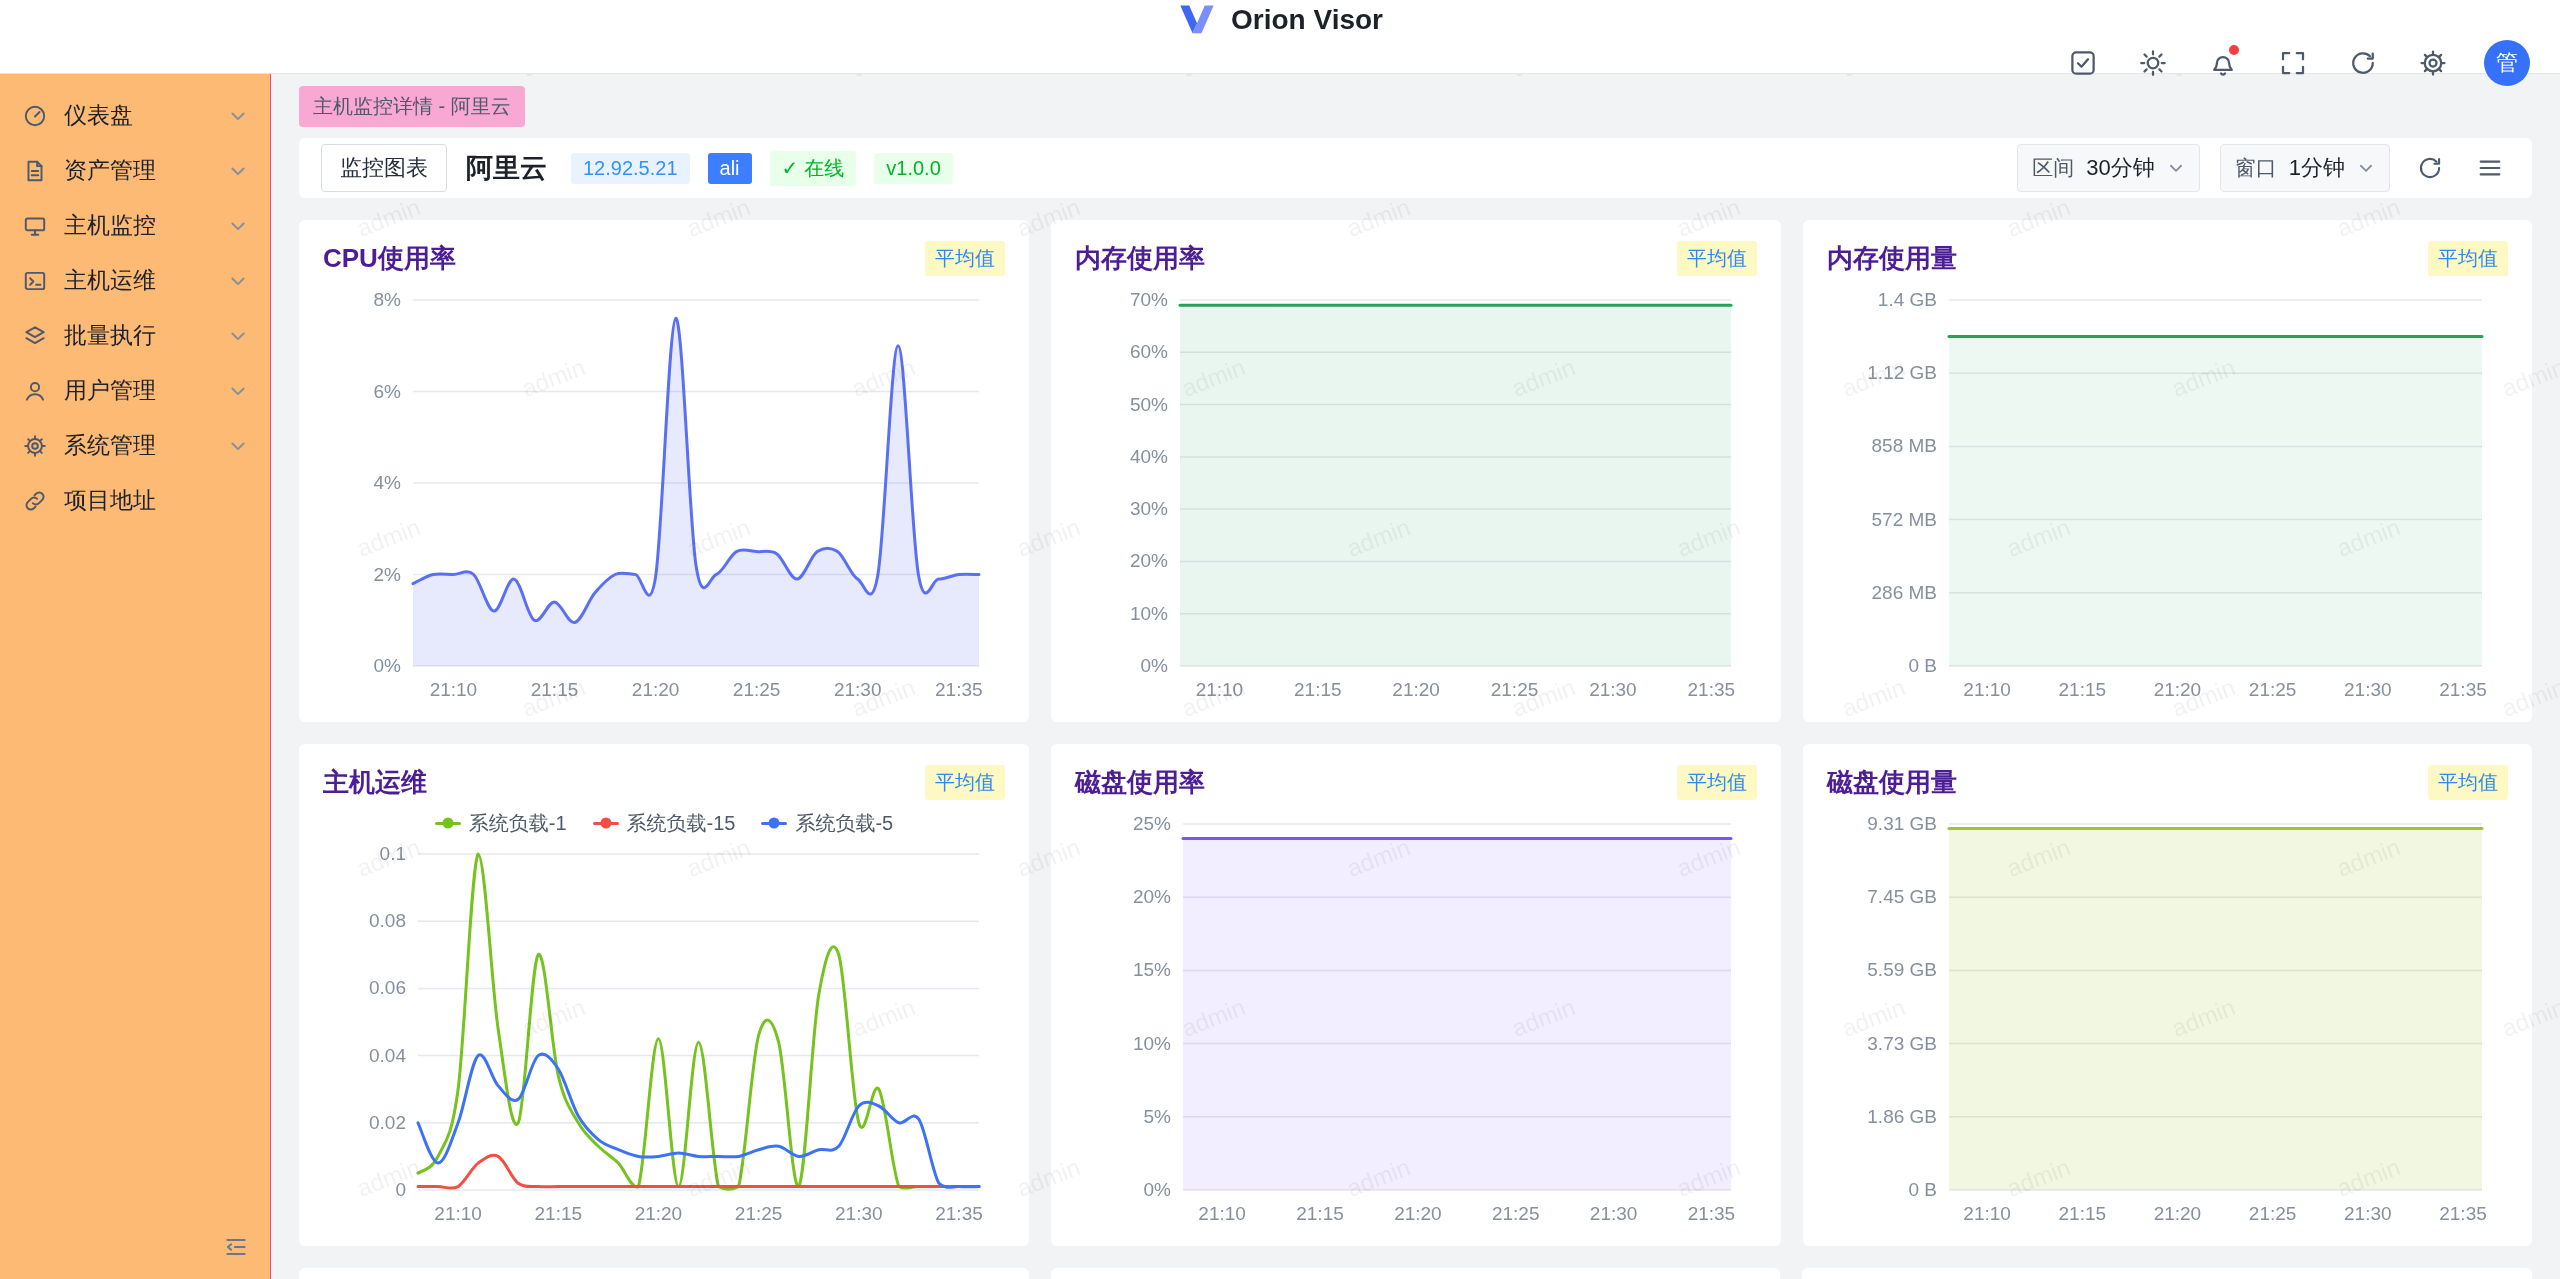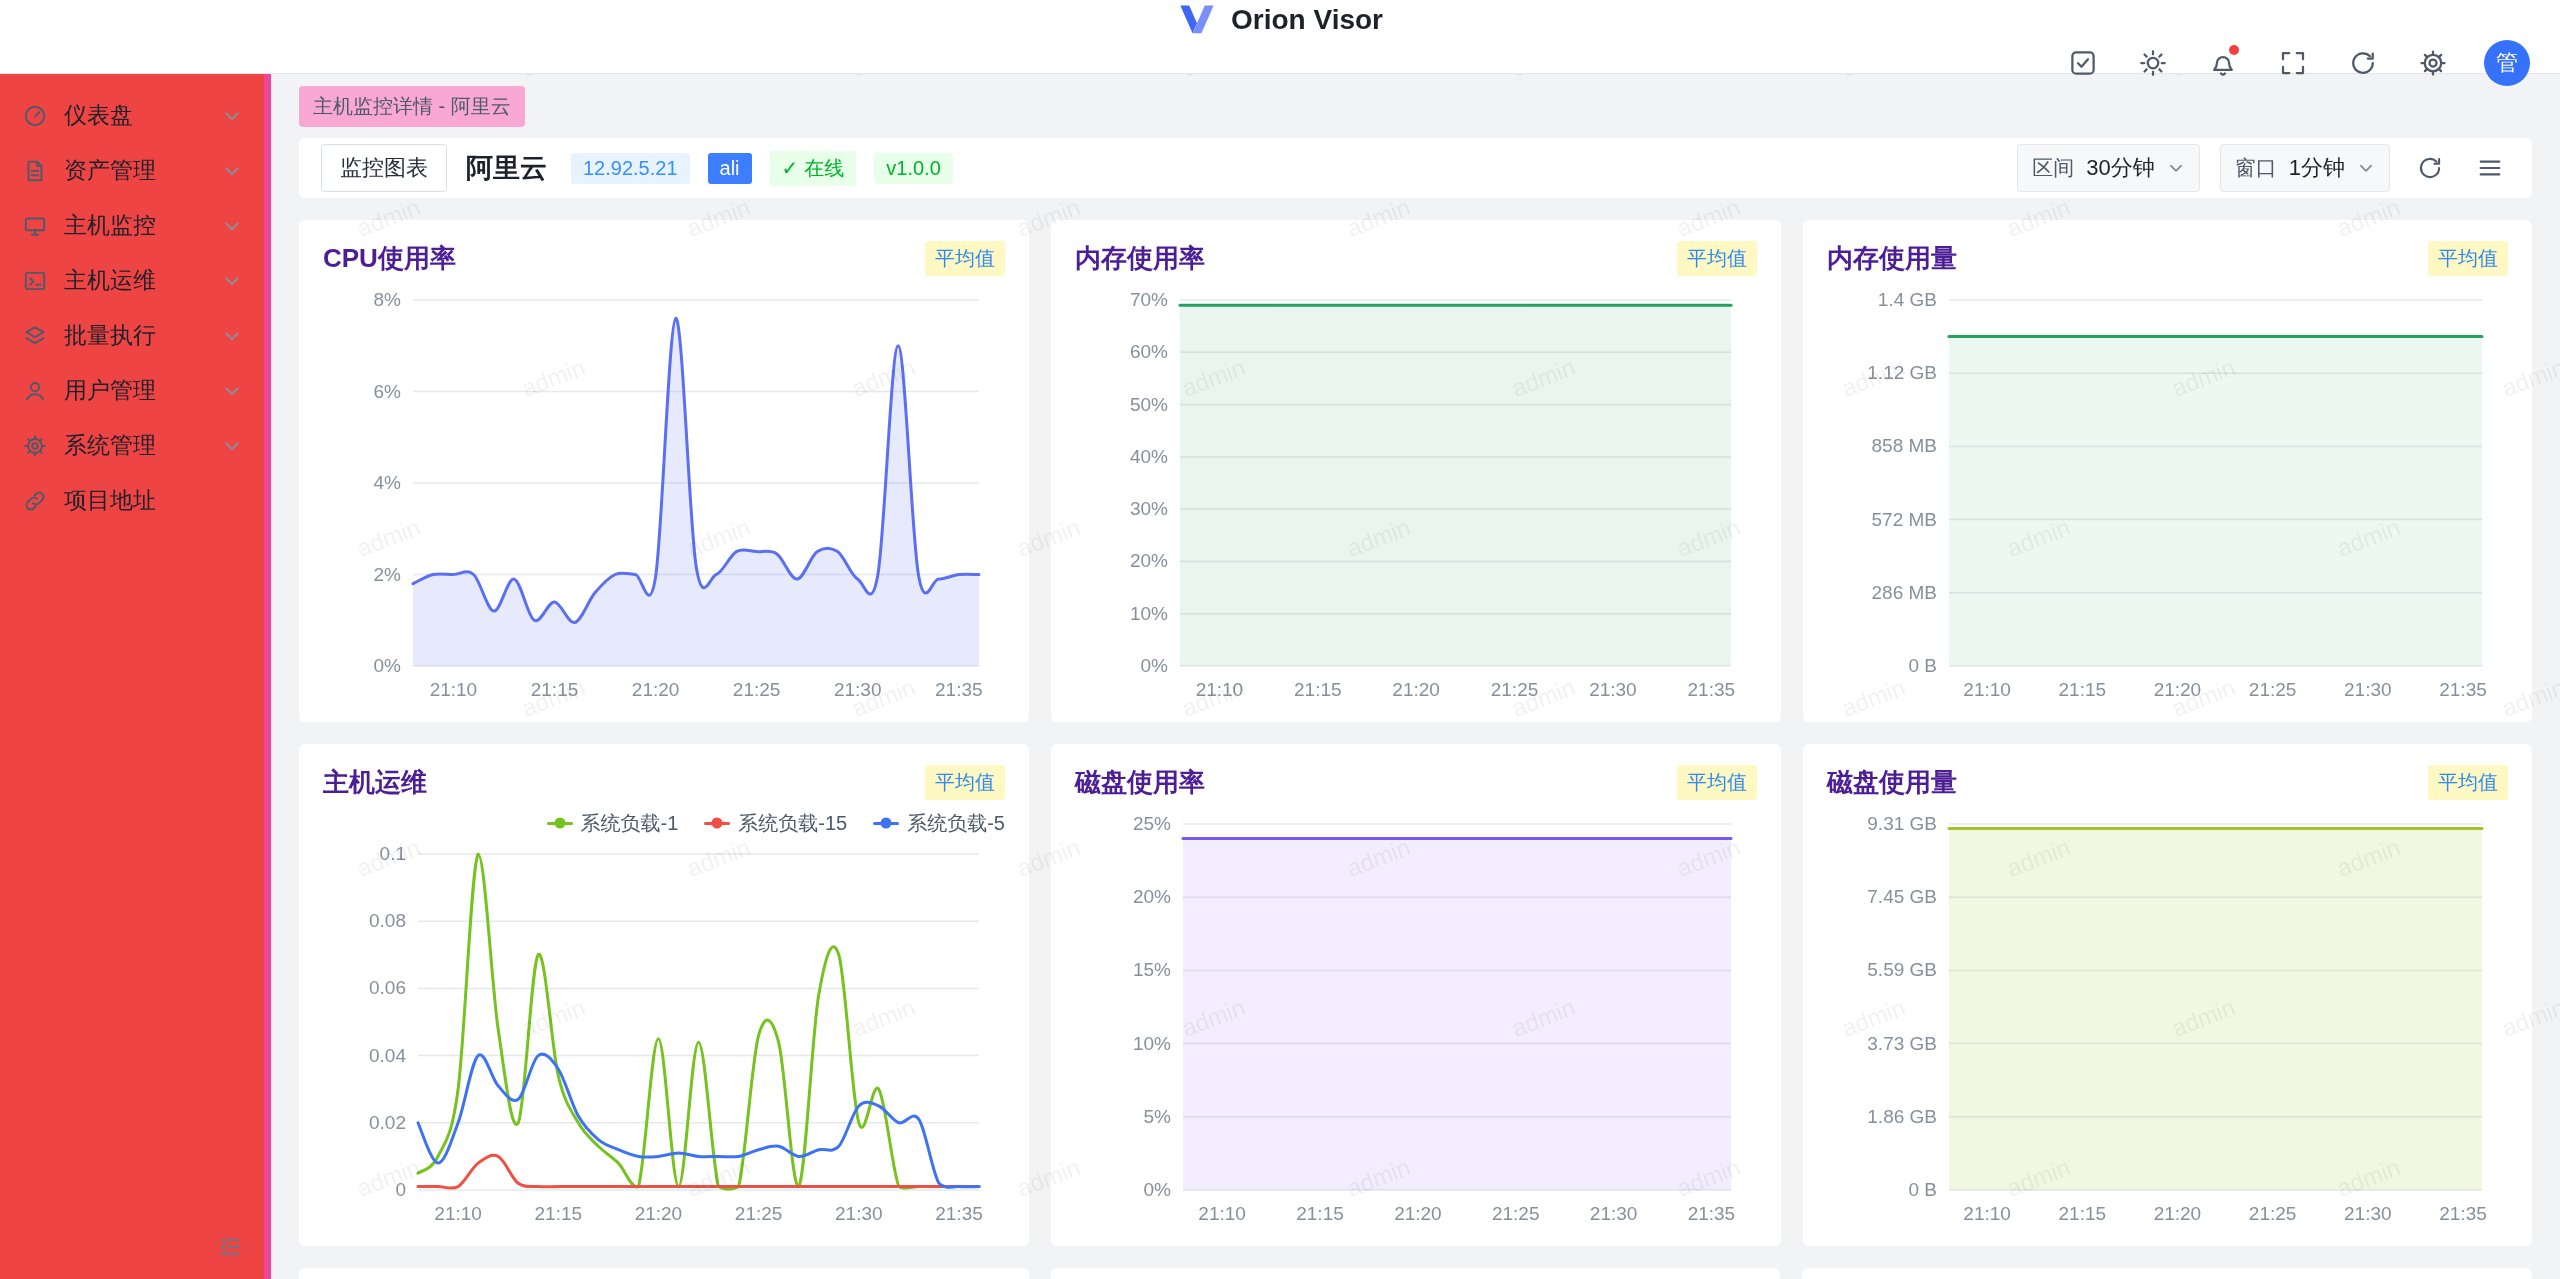--- a/index.html
+++ b/index.html
@@ -15,21 +15,21 @@
   .tb-icon { width:38px; height:38px; display:flex; align-items:center; justify-content:center;
     color:#4e5969; cursor:pointer; position:relative; background:none; border:none; }
   .tb-icon svg { width:30px; height:30px; }
   .noti-dot { position:absolute; top:1px; right:3px; width:10px; height:10px;
     border-radius:50%; background:#f53f3f; }
   .avatar { width:46px; height:46px; border-radius:50%; background:#3671fa; color:#fff;
     display:flex; align-items:center; justify-content:center; font-size:22px; cursor:pointer; }
 
   
   .shell { display:flex; height:1205px; }
-  .sidebar { width:271px; background:#ef4444; border-right:7px solid #ec4899;
+  .sidebar { width:271px; background:#fdba74; border-right:1px solid #ec4899;
     padding-top:14px; position:relative; flex:none; }
   .side-item { height:55px; display:flex; align-items:center; gap:16px;
     padding:0 22px; font-size:23px; color:#1d2129; cursor:pointer; }
   .side-item.active { background:#f2f3f5; }
   .side-item .s-icon { width:26px; height:26px; color:#4e5969; flex:none; display:flex; }
   .side-item .s-icon svg { width:26px; height:26px; }
   .side-item .chev { margin-left:auto; color:#86909c; display:flex; }
   .side-item .chev svg { width:20px; height:20px; }
   .collapse-btn { position:absolute; right:16px; bottom:14px; width:36px; height:36px;
     color:#6b7785; background:none; border:none; cursor:pointer; display:flex;
@@ -69,21 +69,21 @@
   
   .grid { display:grid; grid-template-columns:repeat(3,1fr); gap:22px; }
   .chart-card { padding:18px 24px 14px; }
   .card-head { height:40px; display:flex; align-items:center; justify-content:space-between;
     margin-bottom:6px; }
   .card-title { font-size:26px; font-weight:700; color:#4c1d95; }
   .badge { font-size:20px; background:#fef9c3; color:#3088f0; padding:4px 10px;
     border-radius:3px; }
   .chart { height:424px; width:100%; }
   .chart.short { height:394px; }
-  .legend { height:30px; display:flex; align-items:center; justify-content:flex-end; gap:26px; }
+  .legend { height:30px; display:flex; align-items:center; justify-content:center; gap:26px; }
   .litem { display:inline-flex; align-items:center; cursor:pointer; }
   .lline { display:inline-block; width:26px; height:3px; border-radius:2px; position:relative; }
   .ldot { position:absolute; left:50%; top:50%; width:11px; height:11px; border-radius:50%;
     transform:translate(-50%,-50%); }
   .llabel { font-size:20px; color:#4e5969; margin-left:8px; }
 
   .sliver { height:18px; border-radius:6px 6px 0 0; }
 
   
   #watermark { position:absolute; inset:0; overflow:hidden; pointer-events:none; z-index:10; }

